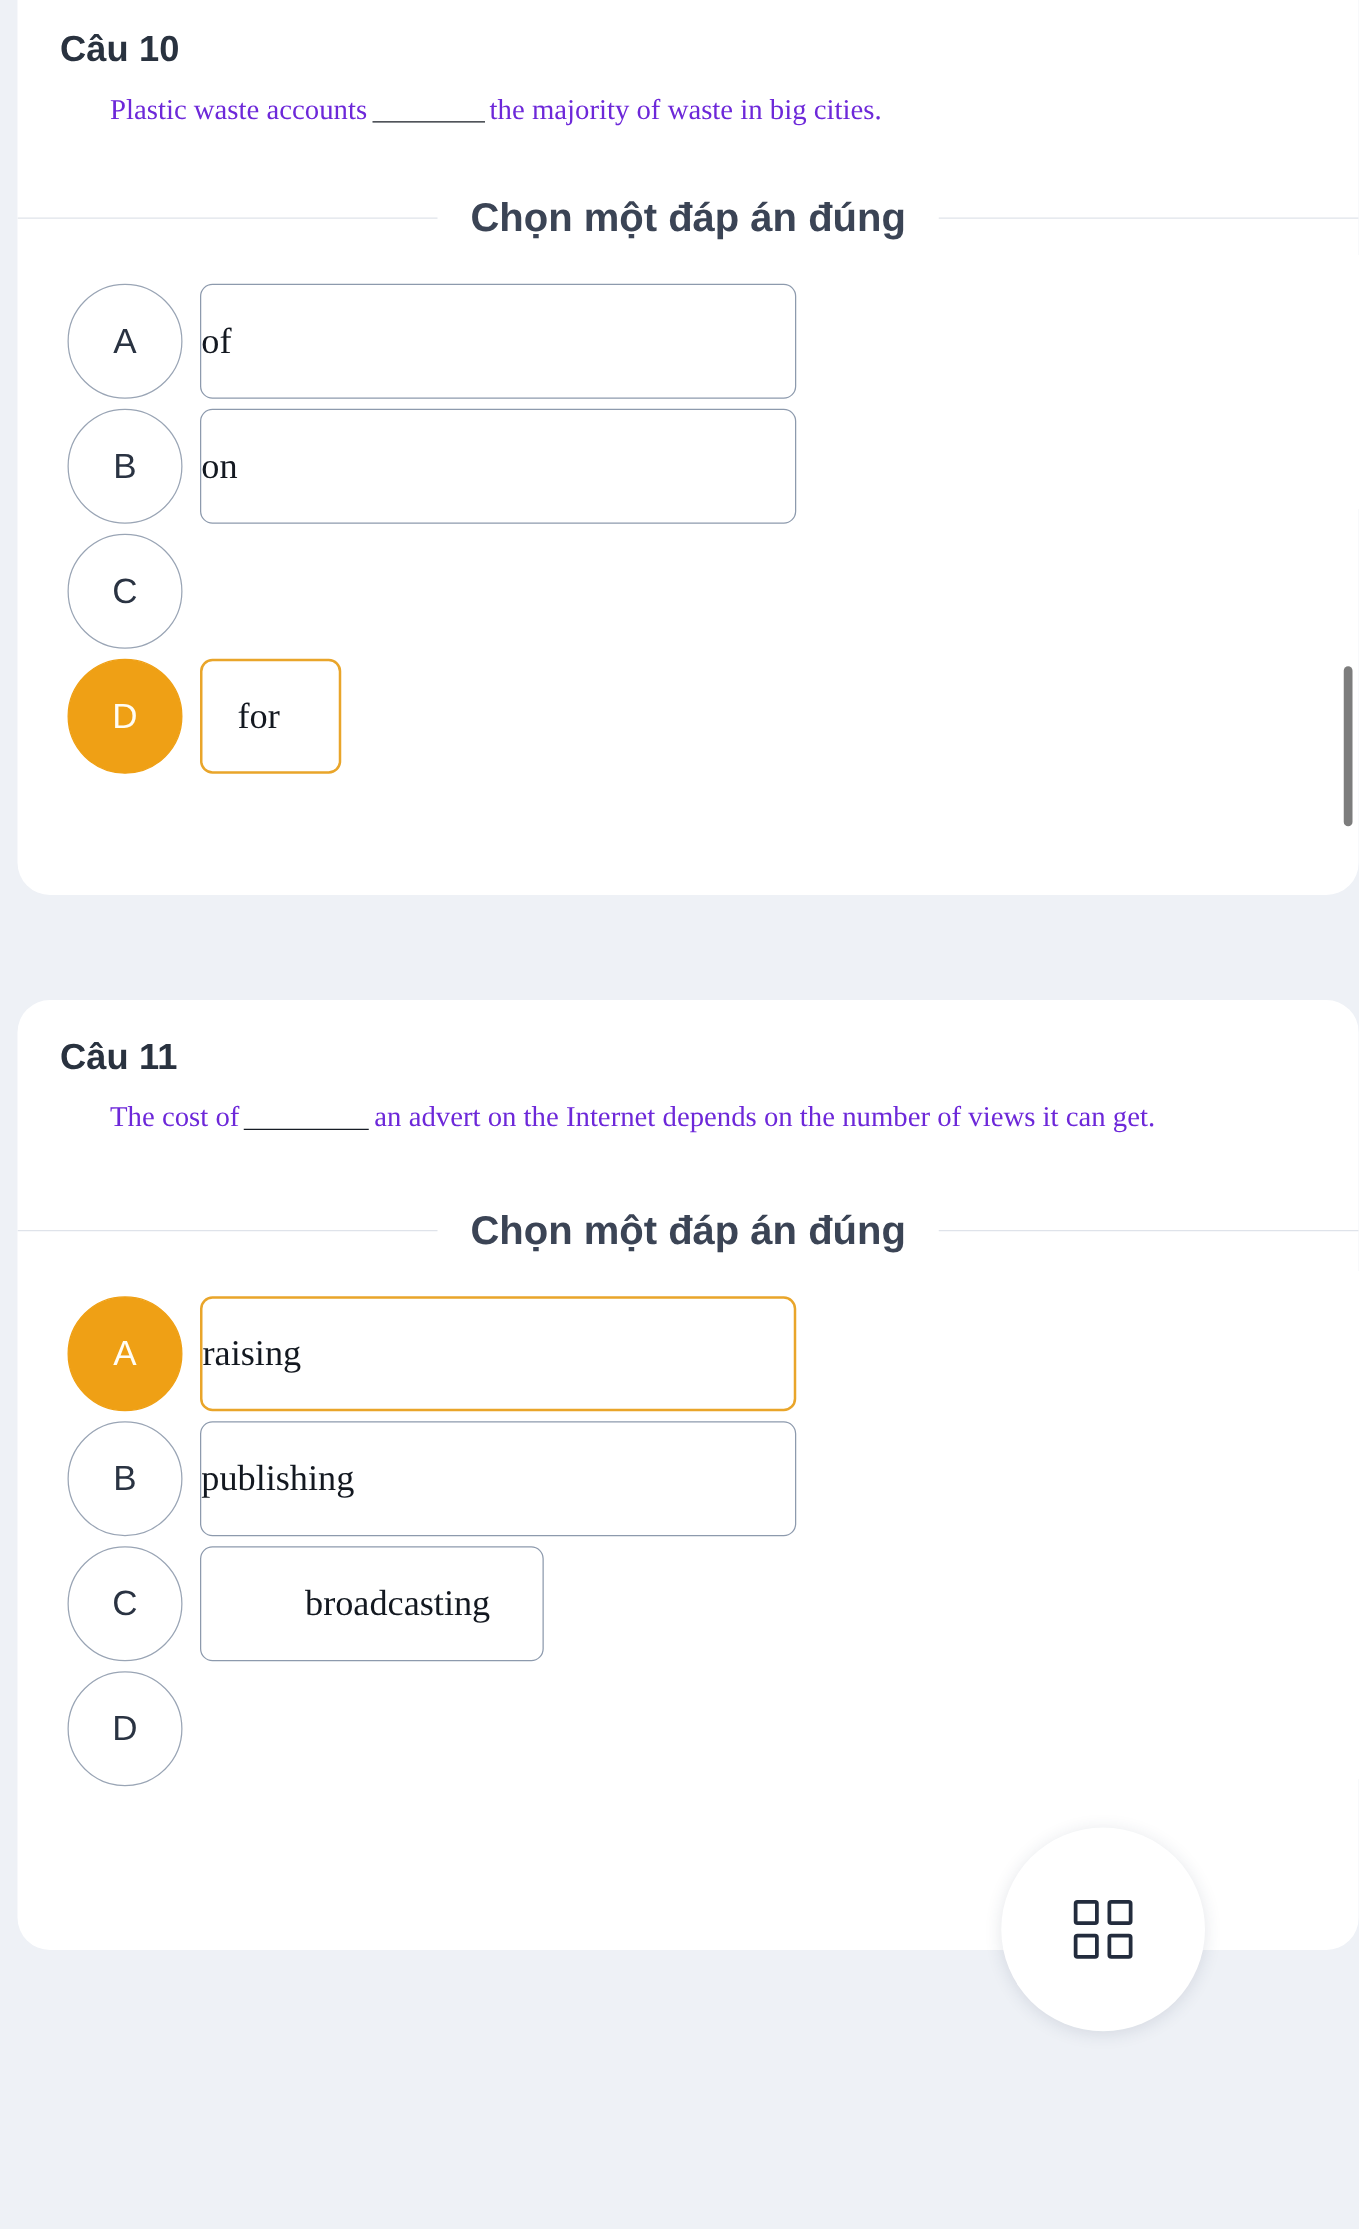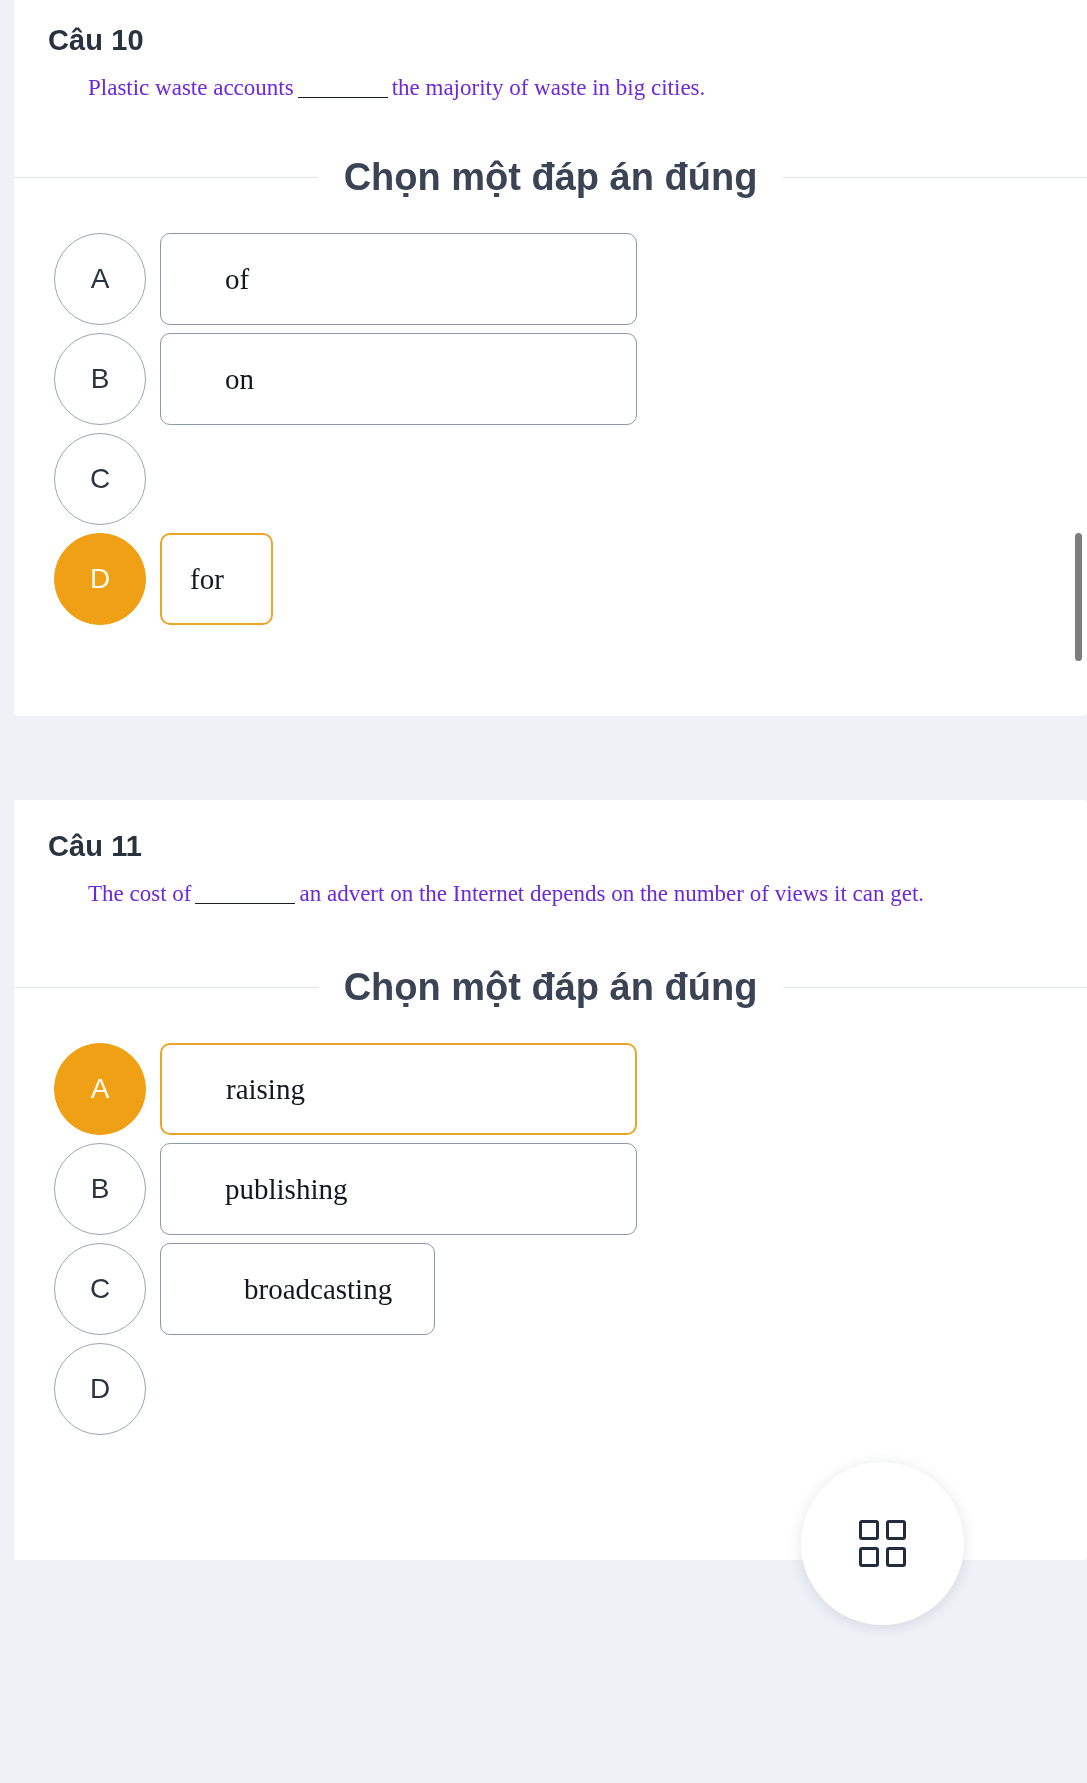--- a/index.html
+++ b/index.html
@@ -23,21 +23,21 @@
     padding-left: 14px;
     padding-right: 0;
   }
 
   
   .q-card {
     position: absolute;
     left: 14px;
     width: 1073px;
     background: #ffffff;
-    border-radius: 4px;
+    border-radius: 26px;
     box-sizing: border-box;
     padding: 0;
     overflow: hidden;
   }
   #card-q10 { top: -6px; height: 722px; border-top-left-radius: 0; border-top-right-radius: 0;}
   #card-q11 { top: 800px; height: 760px; }
 
   .q-title {
     font-size: 29px;
     font-weight: bold;
@@ -74,21 +74,21 @@
     width: 100%;
   }
   #card-q11 .divider { margin-top: 56px; }
   .divider .line {
     flex: 1 1 auto;
     height: 1px;
     background: #dfe3ea;
   }
   .divider .dv-label {
     flex: 0 0 auto;
-    font-size: 38px;
+    font-size: 32px;
     font-weight: bold;
     color: #3b4455;
     padding: 0 26px;
     white-space: nowrap;
   }
 
   
   .options {
     padding: 30px 0 0 0;
   }
@@ -125,21 +125,20 @@
     height: 92px;
     border: 1.5px solid #8d9aad;
     border-radius: 10px;
     background: #ffffff;
     display: flex;
     align-items: center;
     box-sizing: border-box;
     font-family: "Liberation Serif", serif;
     font-size: 29px;
     color: #131820;
-    padding-left: 64px;
     padding-right: 24px;
   }
   .ans-btn.selected {
     border-color: #e9a52a;
     border-width: 2px;
   }
   .w-full { width: 477px; }
   .w-short { width: 113px; padding-left: 28px; }
   .w-mid { width: 275px; padding-left: 83px; }
 

